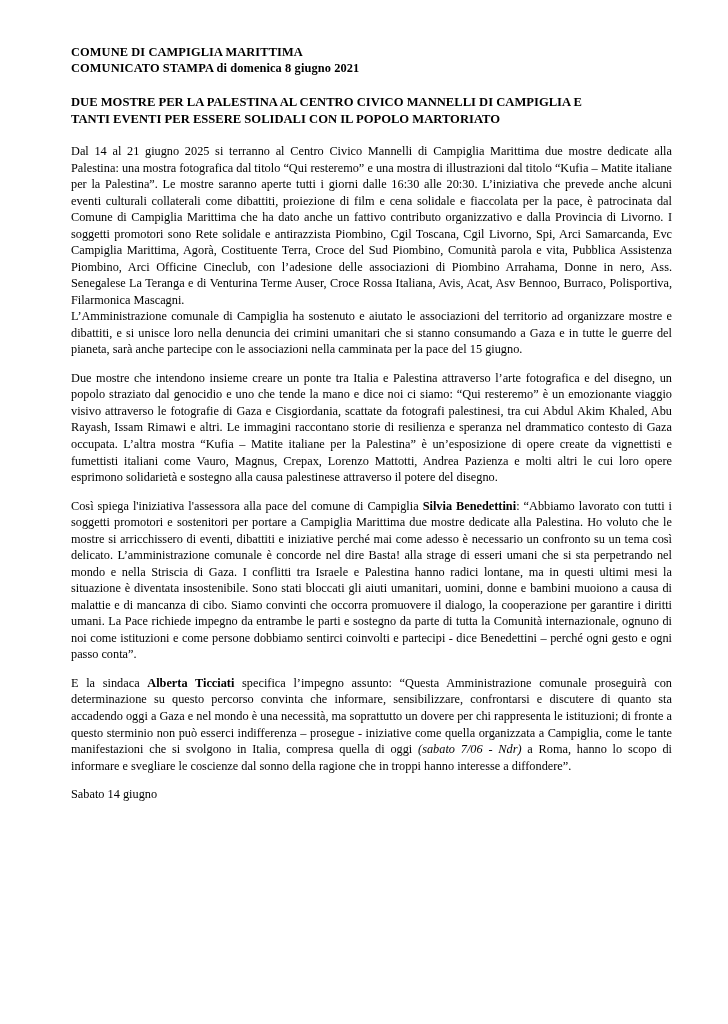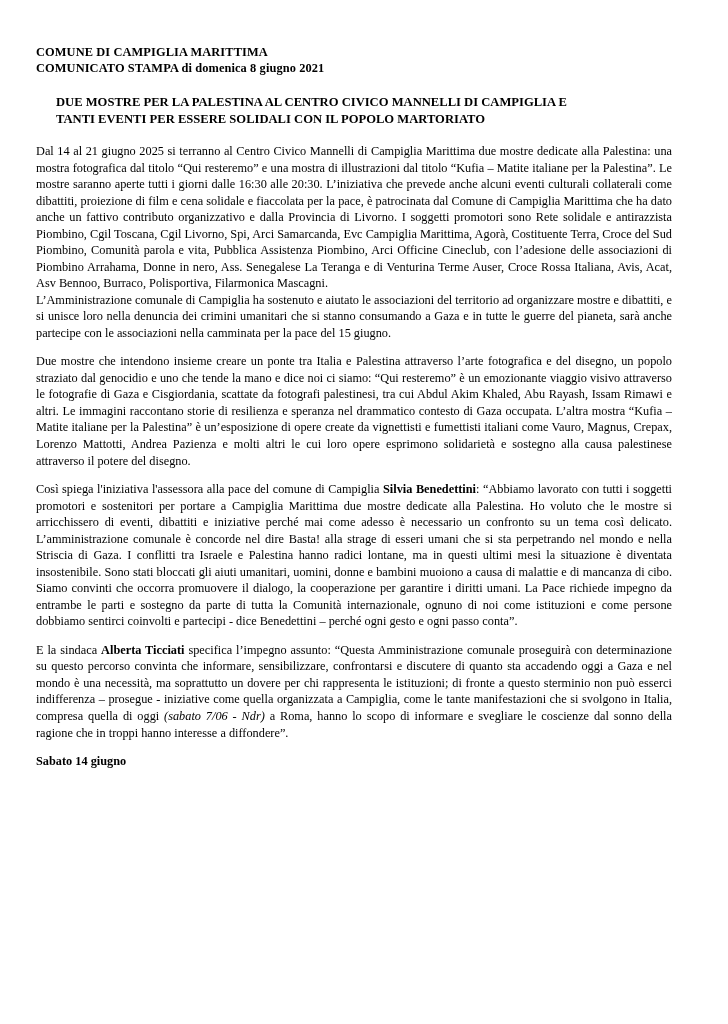--- a/index.html
+++ b/index.html
@@ -11,35 +11,34 @@
     width: 728px;
     height: 1024px;
     font-family: "Liberation Serif", serif;
     color: #000000;
     overflow: hidden;
   }
   .page {
     box-sizing: border-box;
     width: 728px;
     height: 968px;
-    padding: 44px 56px 0 36px;
+    padding: 44px 56px 0 71px;
     background: #ffffff;
   }
   .header-block {
     margin-bottom: 18px;
   }
   .header-line {
     font-weight: bold;
     font-size: 12.4px;
     line-height: 1.30;
     letter-spacing: 0.1px;
   }
   .title-block {
     margin-bottom: 16px;
-    margin-left: 20px;
   }
   .title-line {
     font-weight: bold;
     font-size: 12.6px;
     line-height: 1.30;
   }
   .subtitle-line {
     font-weight: bold;
     font-size: 12.4px;
     line-height: 1.32;
@@ -49,21 +48,21 @@
     line-height: 1.345;
     text-align: justify;
     margin: 0 0 12px 0;
   }
   p.body-par.tight {
     margin-bottom: 0;
   }
   .b { font-weight: bold; }
   .i { font-style: italic; }
   .last-line {
-    font-weight: bold;
+    font-weight: normal;
     font-size: 12.3px;
     line-height: 1.345;
   }
 </style>
 </head>
 <body>
 
 <div class="page">
 
   <div class="header-block">

